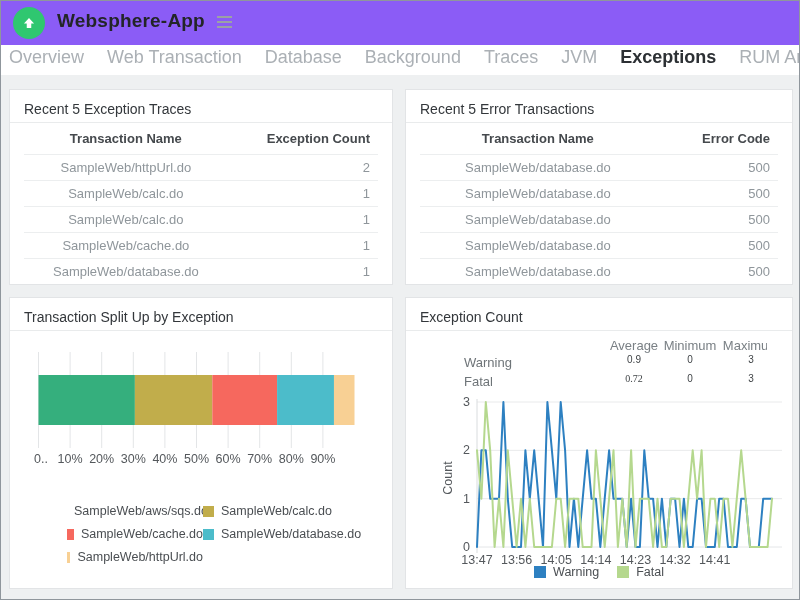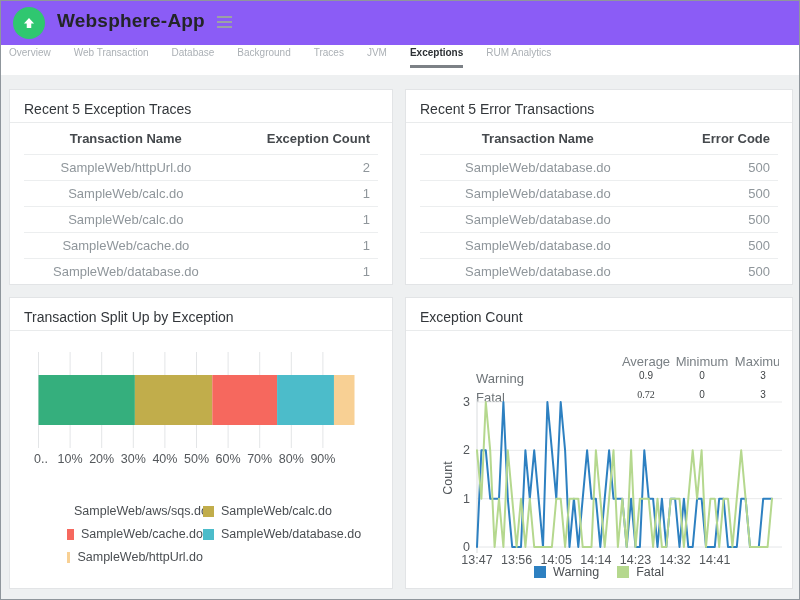--- a/index.html
+++ b/index.html
@@ -9,21 +9,21 @@
 
   
   .app-header { position:absolute; left:0; top:0; width:100%; height:44px; background:#8b5cf6; }
   .app-badge { position:absolute; left:12px; top:6px; width:32px; height:32px; border-radius:50%; background:#2fc770; display:flex; align-items:center; justify-content:center; }
   .app-title { position:absolute; left:56px; top:9px; font-size:19px; font-weight:bold; color:#232527; letter-spacing:.2px; }
   .menu-icon { position:absolute; top:15px; display:flex; flex-direction:column; gap:3px; cursor:pointer; }
   .menu-icon i { display:block; width:15px; height:2px; background:#9ba1a6; }
 
   
   .tab-bar { position:absolute; left:8px; top:46px; width:784px; height:26px; display:flex; gap:23px; align-items:flex-start; }
-  .tab { font-size:10px; color:#abb0b5; padding-bottom:7px; cursor:pointer; white-space:nowrap; }
+  .tab { font-size:18px; color:#abb0b5; padding-bottom:7px; cursor:pointer; white-space:nowrap; }
   .tab.active { color:#2c3034; font-weight:bold; border-bottom:3px solid #7c8186; }
 
   
   .content-bg { position:absolute; left:0; top:74px; width:100%; height:526px; background:#eef0f1; }
   .panel { position:absolute; background:#fff; border:1px solid #e2e4e6; overflow:hidden; }
   .panel-1 { left:8px;   top:88px;  width:384px; height:196px; }
   .panel-2 { left:404px; top:88px;  width:388px; height:196px; }
   .panel-3 { left:8px;   top:296px; width:384px; height:292px;text-align:right; }
   .panel-4 { left:404px; top:296px; width:388px; height:292px; }
   .panel-title { position:absolute; left:14px; top:11px; font-size:14px; color:#33373b; }
@@ -37,21 +37,21 @@
   .dtable tbody tr:last-child td { border-bottom:1px solid #eceeef; }
   .dtable .c-left { text-align:center; }
   .dtable .c-right { text-align:right; }
 
   
   .split-legend { position:absolute; left:57px; top:206px; display:grid; grid-template-columns:136px auto; row-gap:9px; }
   .legend-item { display:flex; align-items:center; gap:7px; font-size:12.5px; color:#4a4e52; cursor:pointer; white-space:nowrap; }
   .legend-item .sw { width:11px; height:11px; display:inline-block; }
 
   
-  .stats { position:absolute; left:0; top:16px; width:361px; height:96px; overflow:hidden;margin-left:12px; }
+  .stats { position:absolute; left:0; top:0; width:361px; height:96px; overflow:hidden; }
   .stat-head { position:absolute; font-size:13px; color:#7a8085; transform:translateX(-50%); white-space:nowrap; }
   .stat-label { position:absolute; left:58px; font-size:13px; color:#6e7478; }
   .stat-val { position:absolute; font-size:10px; color:#3f4346; transform:translateX(-50%); }
 
   
   .count-legend { position:absolute; left:0; top:267px; width:100%; display:flex; justify-content:center; gap:18px; }
   .count-legend .legend-item { font-size:12.5px; }
   .count-legend .sw { width:12px; height:12px; }
 
   svg text { font-family:"Liberation Sans", sans-serif; }

